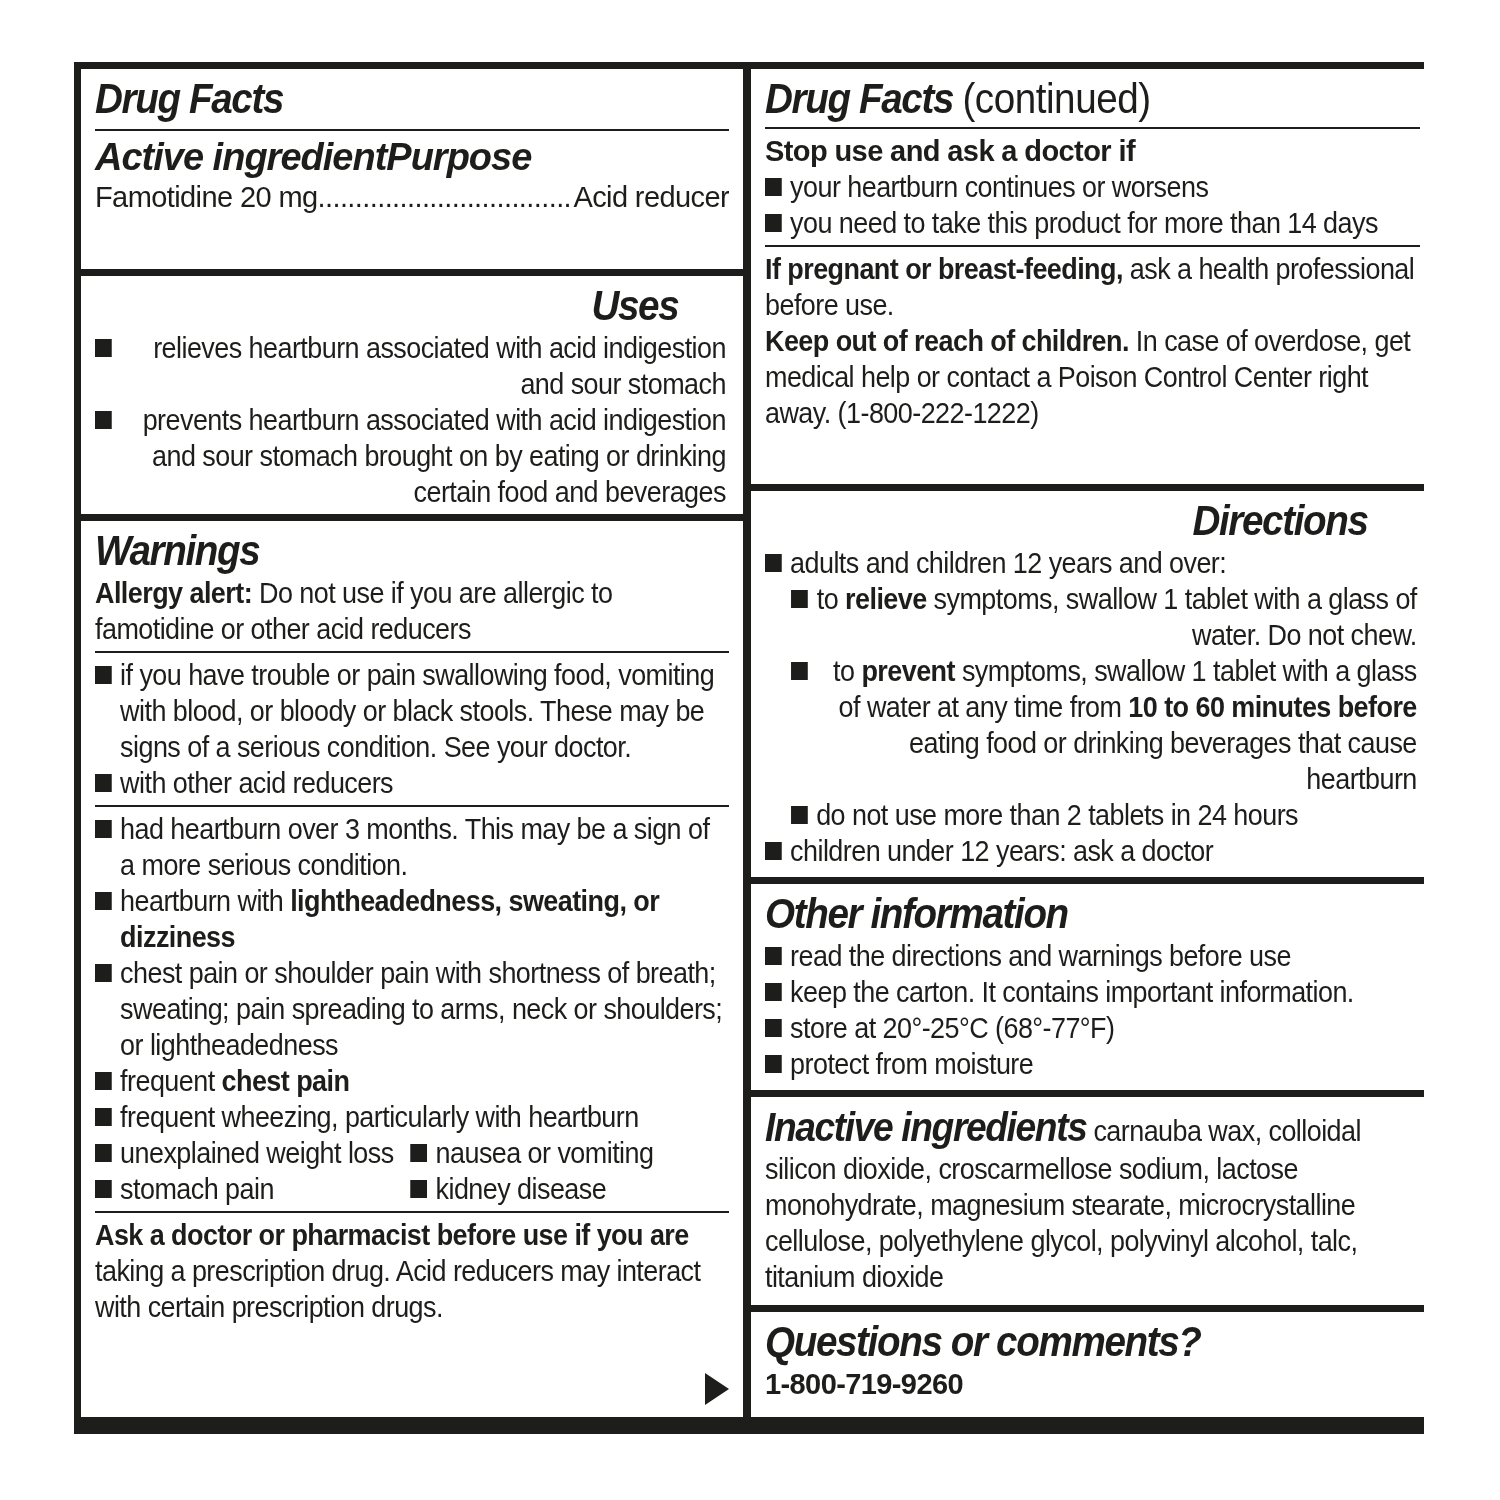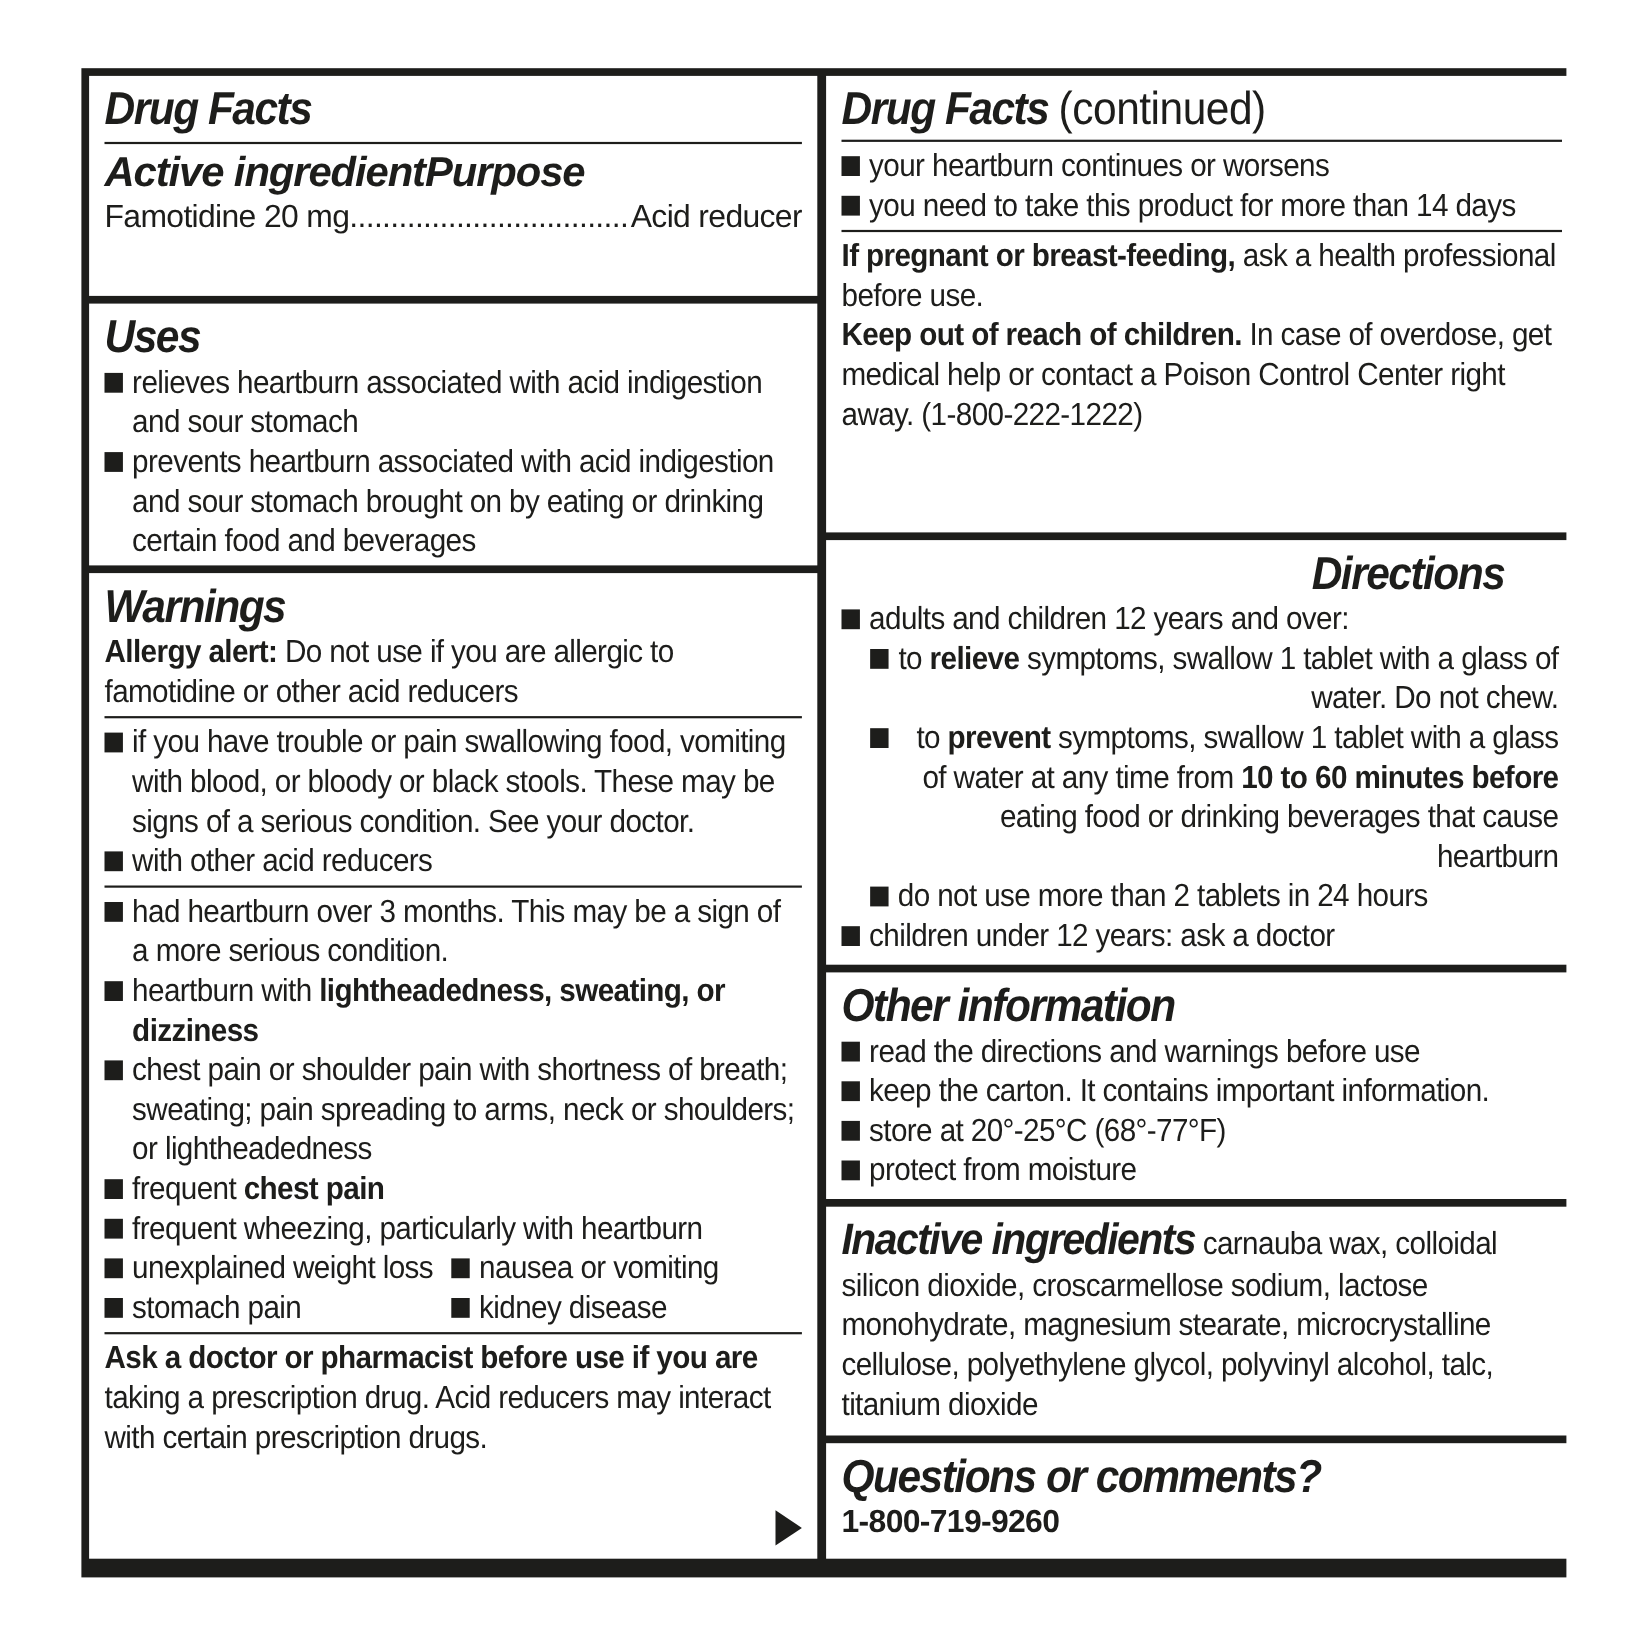--- a/index.html
+++ b/index.html
@@ -45,21 +45,21 @@
         <span>Active ingredient</span>
         <span>Purpose</span>
       </div>
       <div class="ai-line">
         <span>Famotidine 20 mg</span>
         <span class="dots">..............................................................</span>
         <span>Acid reducer</span>
       </div>
     </div>
 
-    <div class="panel" style="height:238px;">
+    <div class="panel" style="height:238px;text-align:right;">
       <div class="h-title">Uses</div>
       <div class="txt">
         <div class="item">
             <span class="sq"></span>
             <span>relieves heartburn associated with acid indigestion and sour stomach</span>
           </div>
         <div class="item">
             <span class="sq"></span>
             <span>prevents heartburn associated with acid indigestion and sour stomach brought on by eating or drinking certain food and beverages</span>
           </div>
@@ -135,20 +135,21 @@
   </div>
 
   <div class="col right">
 
     <div class="panel" style="height:415px;">
       <div class="h-title">
         <span>Drug Facts</span>
         <span class="cont">(continued)</span>
       </div>
       <div class="rule"></div>
+      <div class="sub">Stop use and ask a doctor if</div>
       <div class="txt">
         <div class="item">
             <span class="sq"></span>
             <span>your heartburn continues or worsens</span>
           </div>
         <div class="item">
             <span class="sq"></span>
             <span>you need to take this product for more than 14 days</span>
           </div>
       </div>

